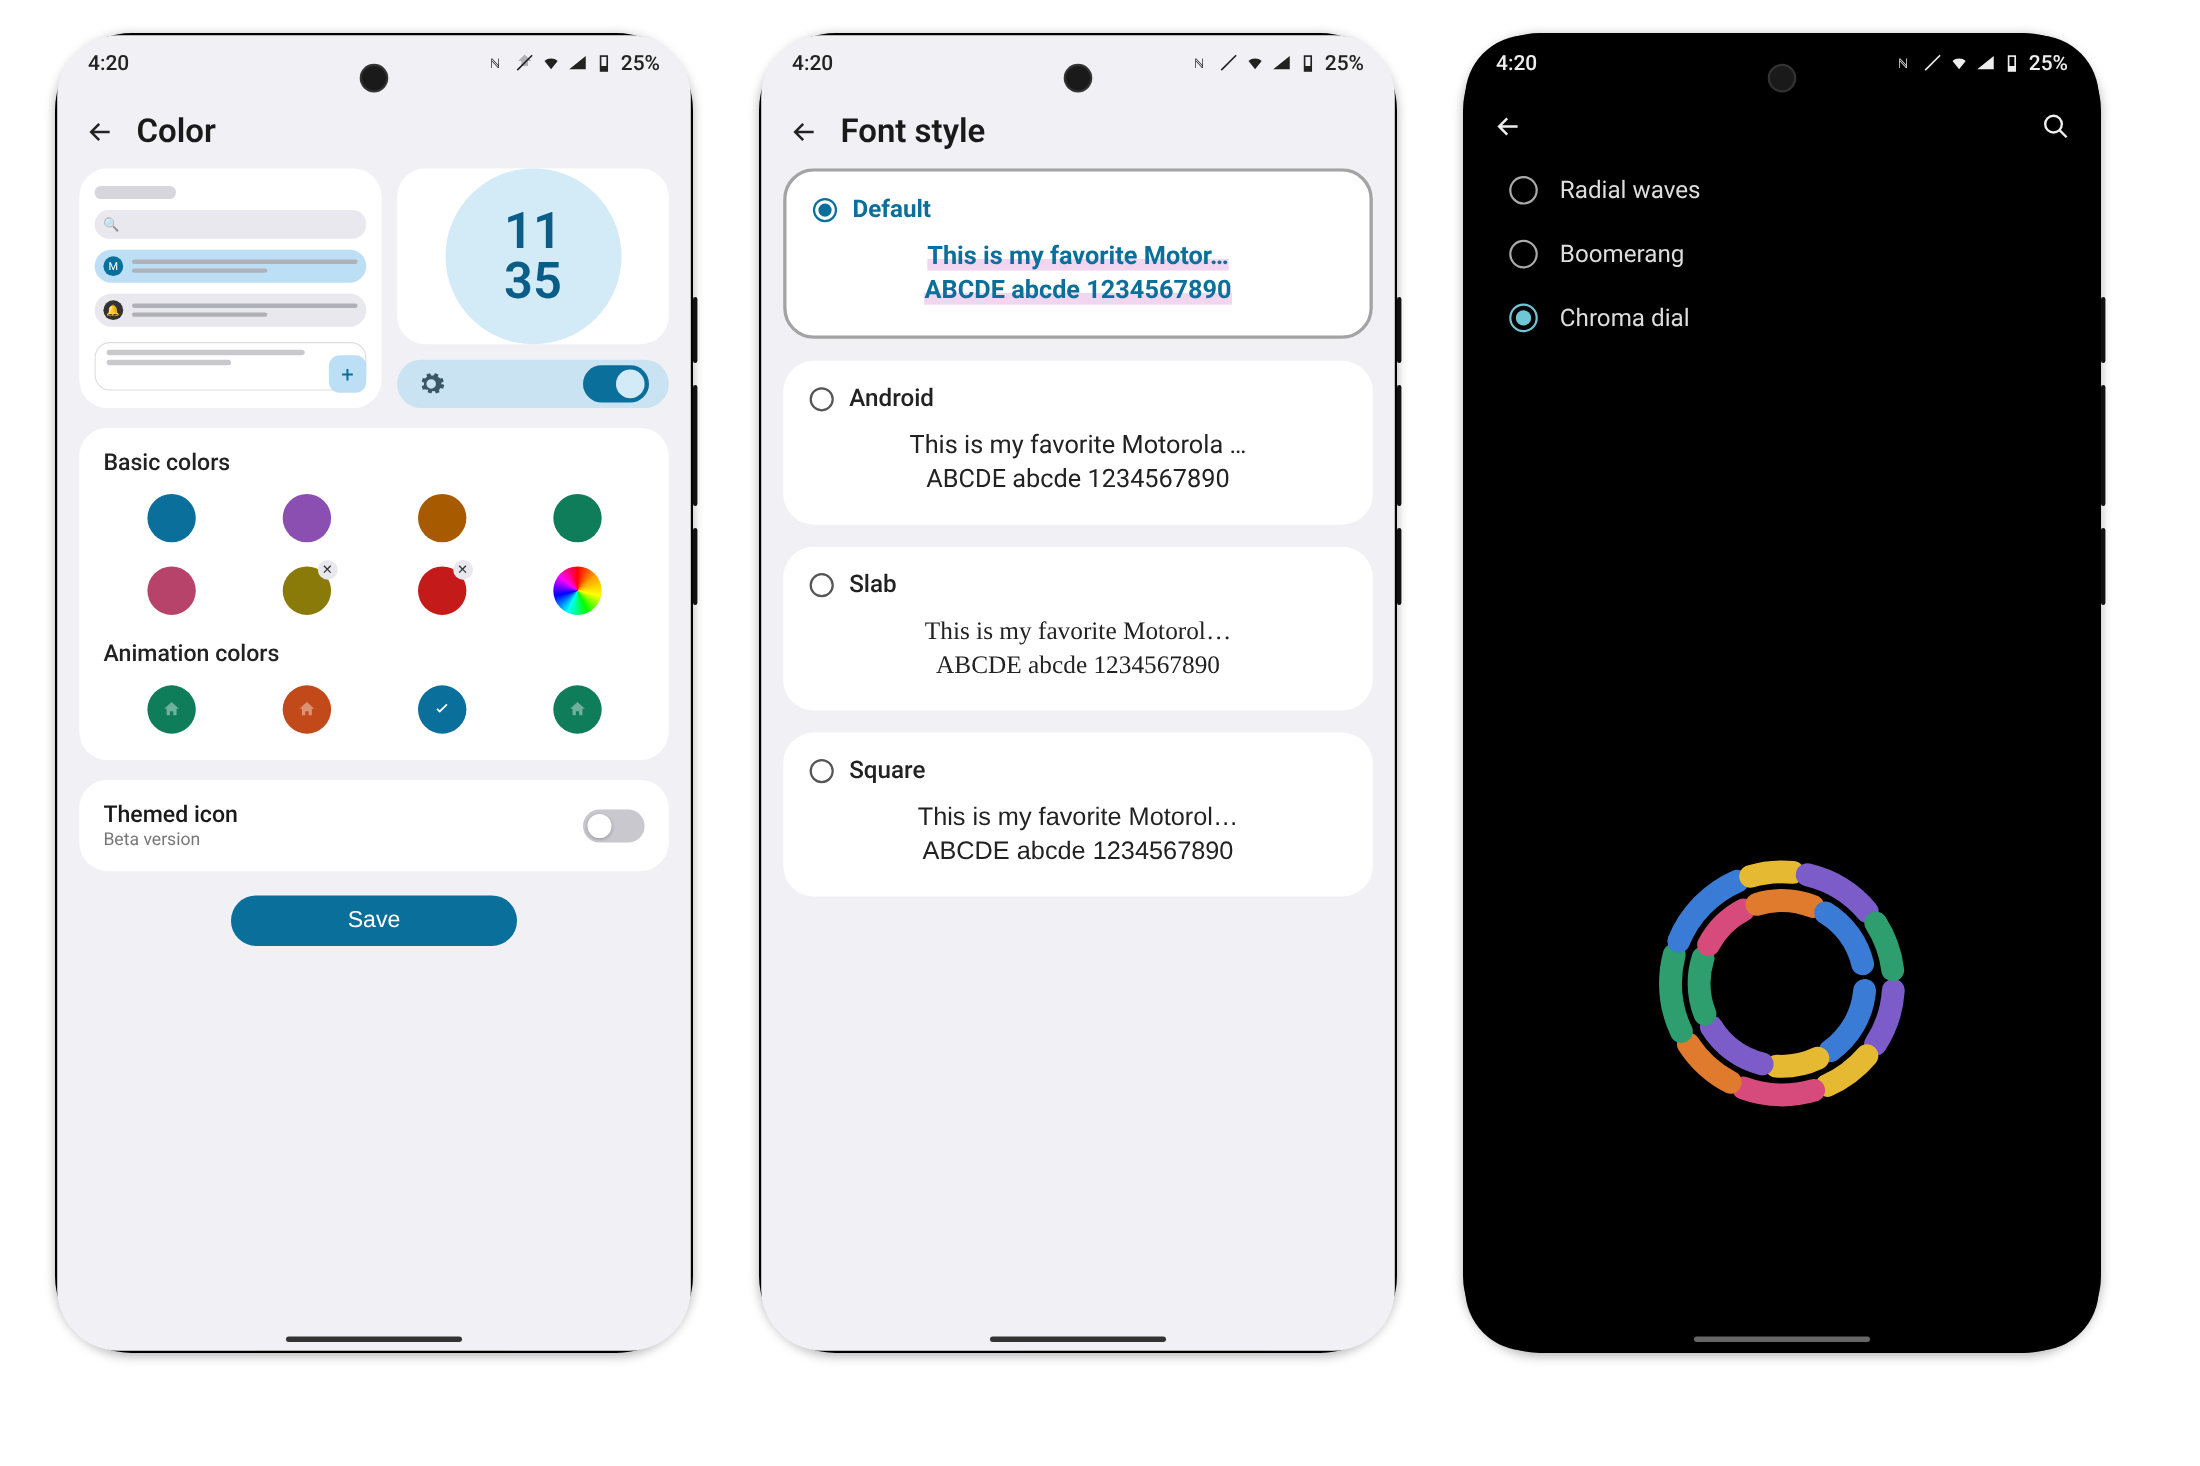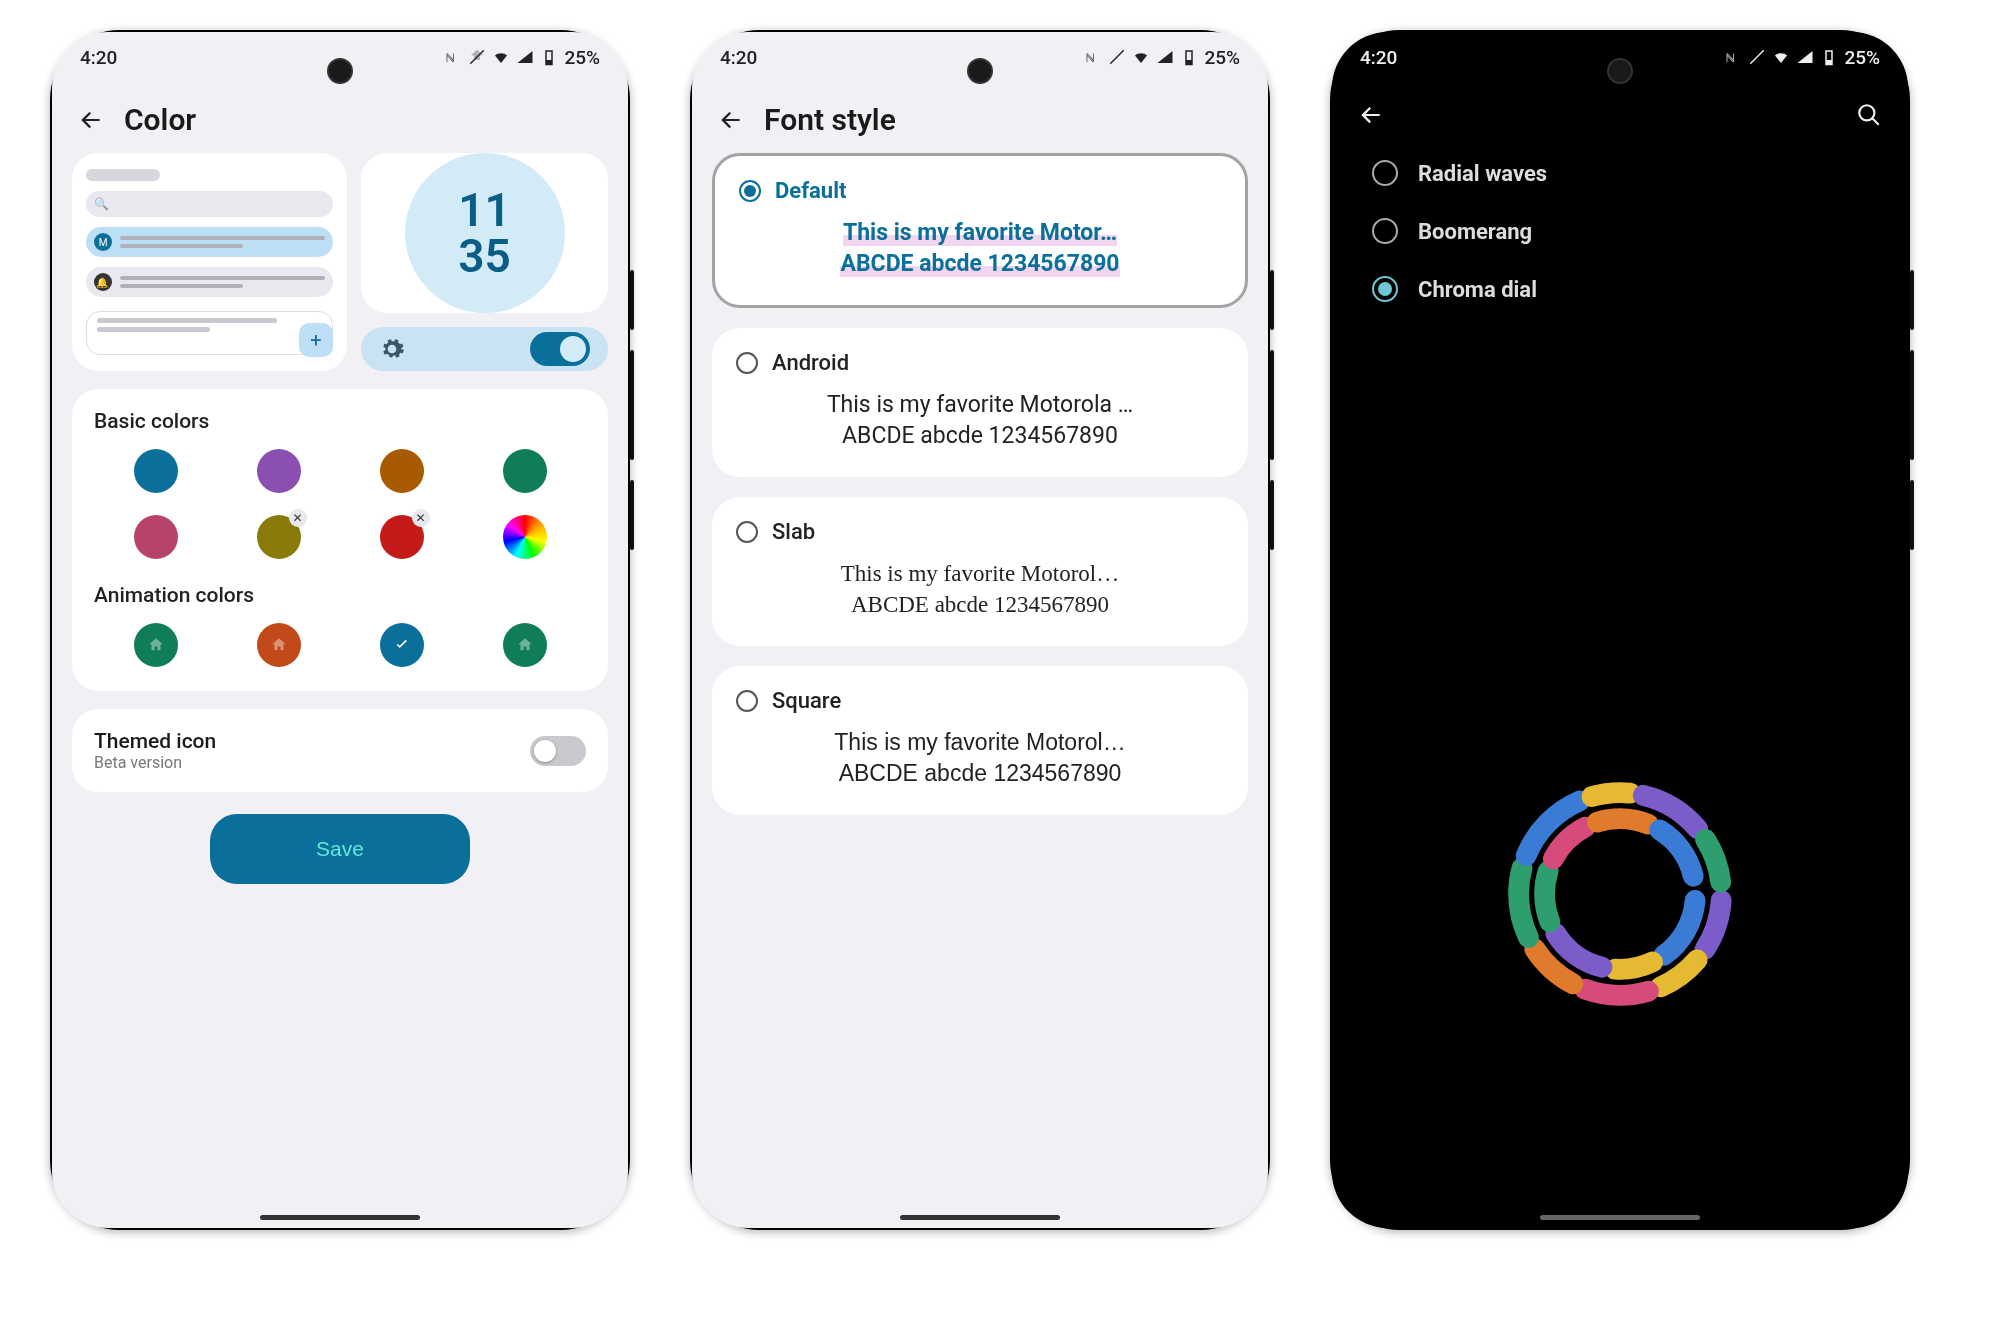--- a/index.html
+++ b/index.html
@@ -126,21 +126,21 @@
   .wswatch.selected { color:#fff;}
   .wswatch.selected svg{ fill:#fff;}
 
   .themed-card { background:#fff; border-radius:26px; padding:20px 22px; display:flex; align-items:center; justify-content:space-between;}
   .themed-card .txt h4{ font-size:21px; font-weight:500;}
   .themed-card .txt p{ font-size:16px; color:#777;}
   .toggle-off { width:56px; height:30px; background:#c8c8ce; border-radius:15px; position:relative;}
   .toggle-off::after{ content:""; position:absolute; width:22px; height:22px; background:#fff; border-radius:50%; top:4px; left:4px; box-shadow:0 1px 3px rgba(0,0,0,.3);}
 
   .save-btn {
-    margin: 4px auto 0; width:260px; height:70px; background:#0a6f9b; color:#5eead4;
+    margin: 4px auto 0; width:260px; height:46px; background:#0a6f9b; color:#ffffff;
     border:none; border-radius:27px; font-size:21px; font-weight:500; cursor:pointer;
   }
 
   .nav-handle { width:160px; height:5px; background:#333; border-radius:3px; margin:10px auto 8px;}
   .screen.dark .nav-handle{ background:#666;}
 
   
   .font-list { flex:1; padding:0 20px; display:flex; flex-direction:column; gap:20px; overflow:hidden;}
   .font-card {
     background:#fff; border-radius:28px; padding:22px 24px 26px;
@@ -154,21 +154,21 @@
   .font-card.selected .font-name{ color:#0a6f9b; font-weight:700;}
   .font-sample { font-size:23px; text-align:center; line-height:1.35; color:#222;}
   .font-card.selected .font-sample{ color:#0a6f9b; font-weight:700;}
   .font-card.selected .font-sample span{
     background:linear-gradient(transparent 60%, #f2d6f0 60%);
   }
   .font-slab .font-sample{ font-family: Georgia, "Times New Roman", serif;}
   .font-square .font-sample{ font-family: "Trebuchet MS", sans-serif;}
 
   
-  .anim-content { padding: 0 40px; font-weight: bold; }
+  .anim-content { padding: 0 40px; }
   .anim-row { display:flex; align-items:center; gap:20px; padding:16px 0; cursor:pointer;}
   .anim-radio { width:26px; height:26px; border:2.5px solid #aaa; border-radius:50%; display:flex; align-items:center; justify-content:center;}
   .anim-row.selected .anim-radio{ border-color:#6fc7d6;}
   .anim-row.selected .anim-radio::after{ content:""; width:14px; height:14px; background:#6fc7d6; border-radius:50%;}
   .anim-label { font-size:22px; color:#ddd;}
 
   .chroma-dial { position:absolute; left:50%; bottom:200px; transform:translateX(-50%); }
   .chroma-dial svg { width:260px; height:260px; }
   .chroma-dial .arc { fill:none; stroke-width:16; stroke-linecap:round; }
 

